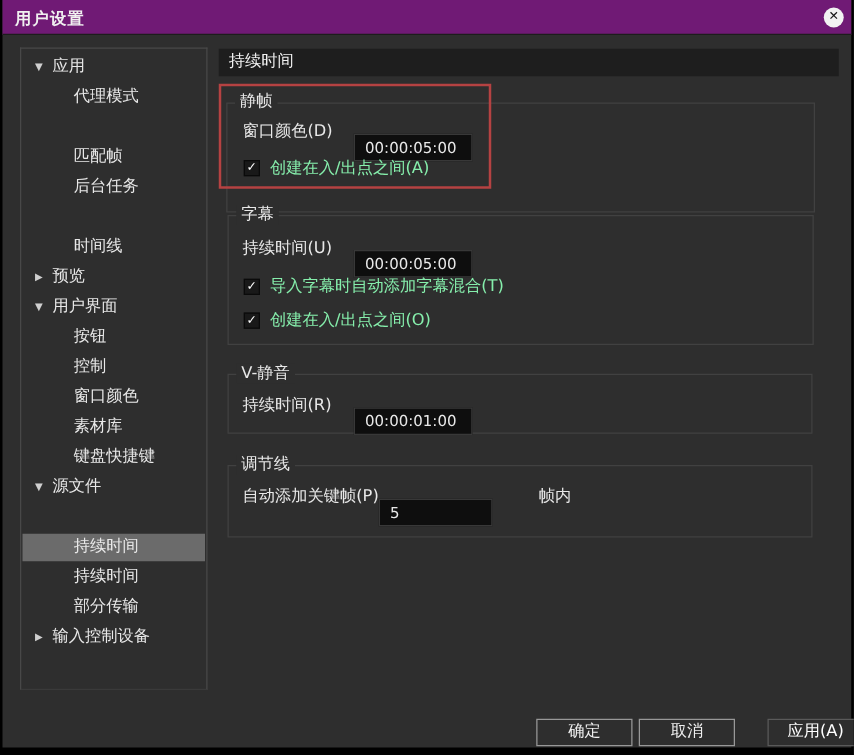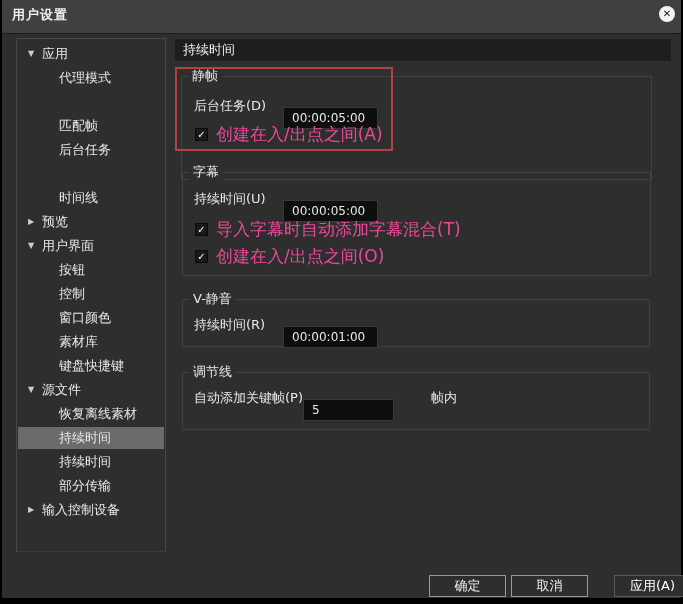--- a/index.html
+++ b/index.html
@@ -8,22 +8,22 @@
     background:#000;
     font-family:"DejaVu Sans","Liberation Sans",sans-serif;
     position:relative; overflow:hidden;
   }
   .dialog {
     position:absolute; left:2px; top:0; width:679px; height:598px;
     background:#2e2e2e;
   }
   
   .titlebar {
-    position:absolute; left:0; top:0; width:100%; height:34px;
-    background:#404040; border-bottom:1px solid #1d1d1d;
+    position:absolute; left:0; top:0; width:100%; height:28px;
+    background:#701a75; border-bottom:1px solid #1d1d1d;
   }
   .title {
     position:absolute; left:10px; top:6px;
     color:#f0f0f0; font-size:13px; font-weight:bold; letter-spacing:1px;
   }
   .close-btn {
     position:absolute; right:6px; top:6px; width:16px; height:16px;
     background:#f2f2f2; border-radius:50%;
     color:#151515; font-size:10px; font-weight:bold;
     text-align:center; line-height:16px; cursor:pointer;
@@ -70,21 +70,21 @@
   .cbrow {
     position:absolute; height:16px; display:flex; align-items:center; gap:8px;
     cursor:default;
   }
   .cb {
     width:13px; height:13px; background:#191919; border:1px solid #0a0a0a;
     color:#ffffff; font-size:10px; line-height:12px; text-align:center;
     flex:0 0 auto;
   }
   .cb i { font-style:normal; }
-  .cblabel { color:#ec4899; font-size:17px; white-space:nowrap; }
+  .cblabel { color:#86efac; font-size:13px; white-space:nowrap; }
   .suffix { position:absolute; color:#e8e8e8; font-size:13px; height:22px; line-height:22px; }
   
   .annotation {
     position:absolute; left:173px; top:67px; width:218px; height:84px;
     border:2px solid #b54242; pointer-events:none;
   }
   
   .btn {
     position:absolute; top:575px; width:77px; height:22px;
     background:#2e2e2e; border:1px solid #989898; color:#f0f0f0;
@@ -140,44 +140,41 @@
     <div class="trow" style="top:292px">
       <span class="tlabel lvl1">素材库</span>
     </div>
     <div class="trow" style="top:316px">
       <span class="tlabel lvl1">键盘快捷键</span>
     </div>
     <div class="trow" style="top:340px">
       <span class="arrow">▼</span>
       <span class="tlabel lvl0">源文件</span>
     </div>
-    <div class="trow" style="top:364px">
-      <span class="tlabel lvl1">恢复离线素材</span>
-    </div>
     <div class="trow selected" style="top:388px">
       <span class="tlabel lvl1">持续时间</span>
     </div>
     <div class="trow" style="top:412px">
       <span class="tlabel lvl1">持续时间</span>
     </div>
     <div class="trow" style="top:436px">
       <span class="tlabel lvl1">部分传输</span>
     </div>
     <div class="trow" style="top:460px">
       <span class="arrow">▶</span>
       <span class="tlabel lvl0">输入控制设备</span>
     </div>
   </div>
 
   <div class="main-header">持续时间</div>
 
-  <div class="group" style="left:179px; top:76px; width:471px; height:104px">
+  <div class="group" style="left:179px; top:82px; width:471px; height:88px">
     <span class="group-label">静帧</span>
   </div>
-  <span class="flabel" style="left:192px; top:95px">后台任务(D)</span>
+  <span class="flabel" style="left:192px; top:95px">窗口颜色(D)</span>
   <input class="tcinput" style="left: 281px; top: 95px;" value="00:00:05:00">
   <div class="cbrow" style="left:193px; top:126px">
     <span class="cb"><i>✓</i></span>
     <span class="cblabel">创建在入/出点之间(A)</span>
   </div>
 
   <div class="annotation"></div>
 
   <div class="group" style="left:180px; top:172px; width:469px; height:104px">
     <span class="group-label">字幕</span>

